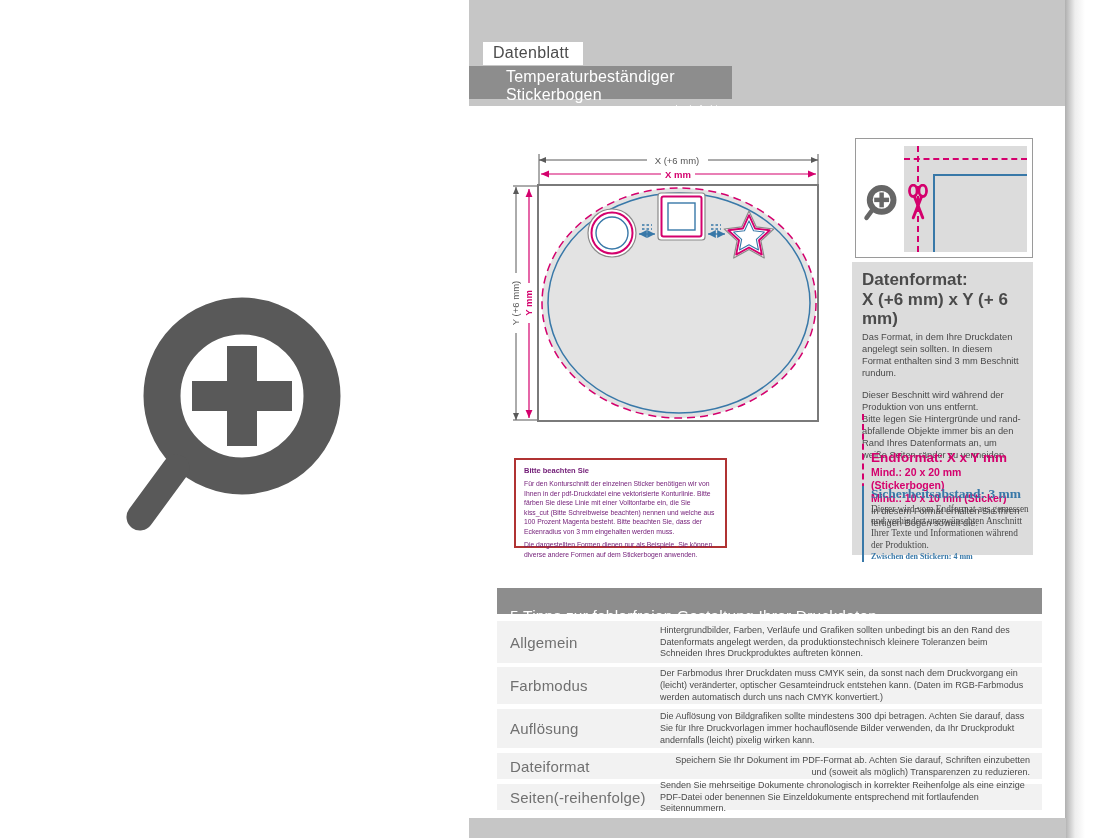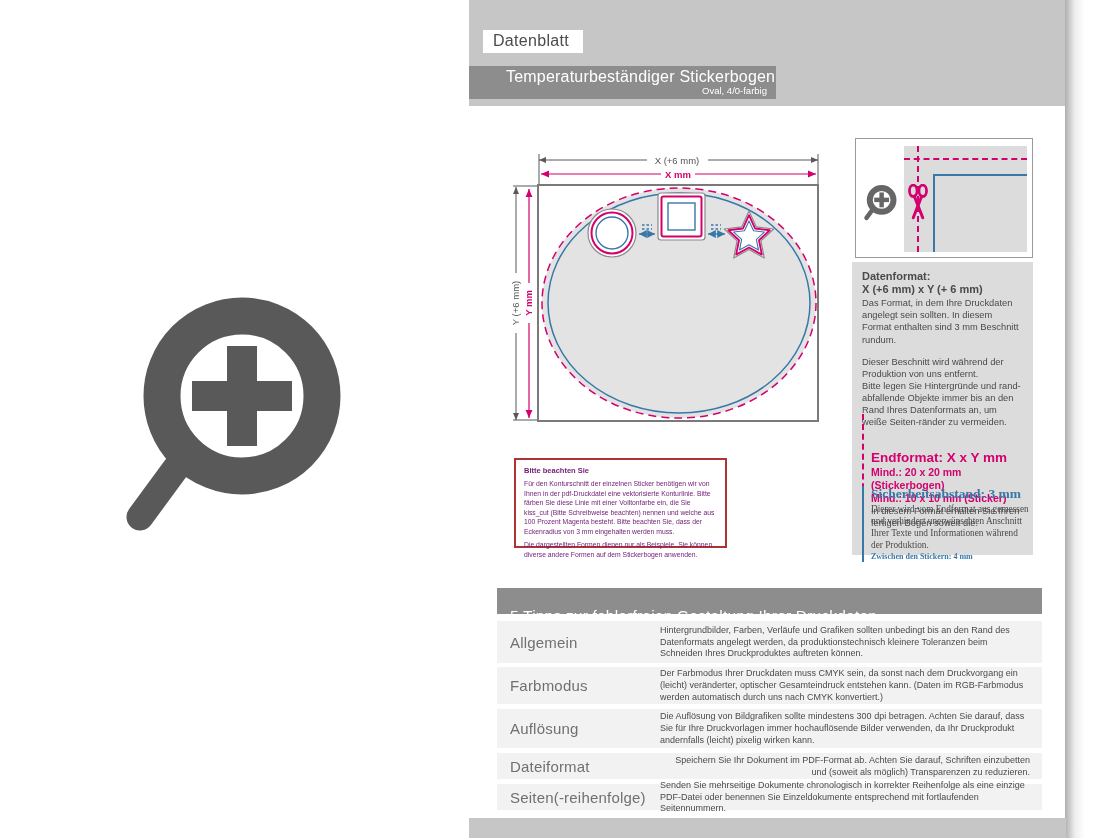--- a/index.html
+++ b/index.html
@@ -6,23 +6,23 @@
   body{width:1117px;height:838px;position:relative;overflow:hidden;
        font-family:"Liberation Sans",sans-serif;color:#4a4a4a;}
   .abs{position:absolute;box-sizing:border-box;}
 
   
   .top-band{left:469px;top:0;width:596px;height:106px;background:#c6c6c6;}
   .page-shadow{left:1065px;top:0;width:20px;height:838px;
     background:linear-gradient(to right,rgba(110,110,110,.55),rgba(160,160,160,.18),rgba(255,255,255,0));}
   .footer-band{left:469px;top:818px;width:597px;height:20px;background:#c6c6c6;}
 
-  .datenblatt{left:483px;top:30px;height:23px;background:#ffffff;
+  .datenblatt{left:483px;top:42px;height:23px;background:#ffffff;
     padding:2px 14px 0 10px;font-size:16px;color:#4b4b4b;letter-spacing:.3px;}
-  .titlebar{left:469px;top:66px;width:307px;height:33px;background:#8d8d8d;
+  .titlebar{left:469px;top:66px;width:263px;height:33px;background:#8d8d8d;
     color:#ffffff;display:flex;flex-direction:column;}
   .titlebar .t{font-size:16px;padding:2px 0 0 37px;letter-spacing:.2px;}
   .titlebar .s{font-size:9.5px;text-align:right;padding-right:9px;margin-top:-1px;}
 
   
   .diagram{left:505px;top:145px;width:345px;height:300px;}
 
   
   .detailbox{left:855px;top:138px;width:178px;height:120px;background:#ffffff;
     border:1px solid #9a9a9a;}
@@ -30,21 +30,21 @@
   .cut-v{position:absolute;left:13px;top:0;height:100%;border-left:2px dashed #d4006d;}
   .cut-h{position:absolute;top:12px;left:0;width:100%;border-top:2px dashed #d4006d;}
   .safe-v{position:absolute;left:29px;top:28px;height:calc(100% - 28px);border-left:2px solid #3878a8;}
   .safe-h{position:absolute;top:28px;left:29px;width:calc(100% - 29px);border-top:2px solid #3878a8;}
   .mini-zoom{position:absolute;left:5px;top:44px;}
   .scissors{position:absolute;left:3px;top:38px;}
 
   
   .panel{left:852px;top:262px;width:181px;height:293px;background:#dcdcdc;
     padding:8px 10px;font-size:9.3px;line-height:1.3;color:#4a4a4a;}
-  .panel h3{margin:0;font-size:11px;line-height:1.15;color:#4a4a4a;}
+  .panel h3{margin:0;font-size:17px;line-height:1.15;color:#4a4a4a;}
   .panel p{margin:0 0 3px 0;}
   .endformat{position:absolute;left:10px;top:152px;width:158px;
     border-left:2px dashed #d4006d;padding-left:7px;}
   .endformat .eh{color:#d4006d;font-size:13.5px;font-weight:bold;line-height:1.15;margin-top:36px;}
   .endformat .em{color:#d4006d;font-size:10.5px;font-weight:bold;line-height:1.25;}
   .safety{position:absolute;left:10px;top:224px;width:158px;
     border-left:2px solid #3878a8;padding-left:7px;font-family:Liberation Serif, serif;}
   .safety .sh{color:#3878a8;font-size:13.5px;font-weight:bold;line-height:1.15;margin-bottom:1px;}
   .safety .sn{color:#3878a8;font-size:8px;font-weight:bold;margin-top:1px;}
 

